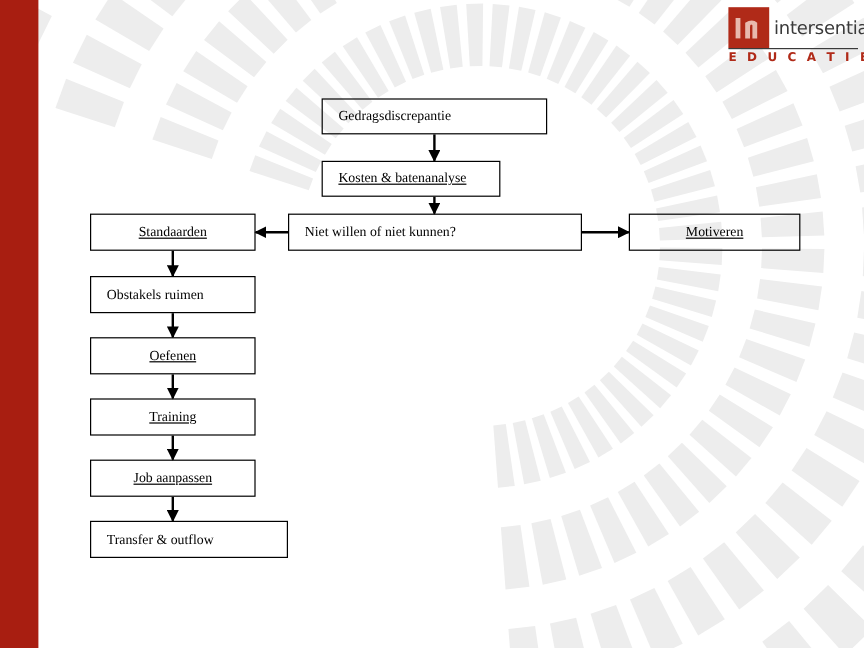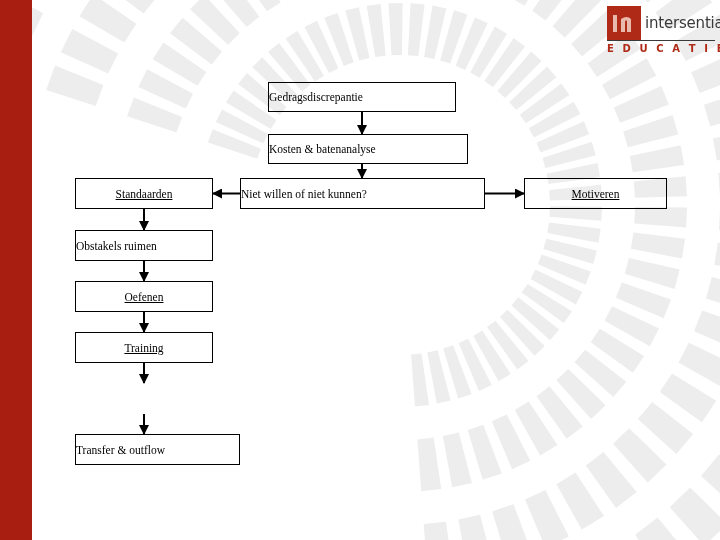--- a/index.html
+++ b/index.html
@@ -101,21 +101,21 @@
     border:1px solid #000000;
     background:transparent;
     font-family:"Liberation Serif", serif;
     font-size:11.5px;
     color:#000000;
     display:flex;
     align-items:center;
     white-space:nowrap;
   }
   .node.center{justify-content:center;text-decoration:underline;}
-  .node.left{justify-content:flex-start;}
+  .node.left{justify-content:flex-start;padding-left:13px;}
 
   #connectors{
     position:absolute;left:0;top:0;
     width:720px;height:540px;
     z-index:1;
     pointer-events:none;
   }
 </style>
 </head>
 <body>
@@ -314,39 +314,42 @@
       <line x1="144" y1="261" x2="144" y2="281" stroke="#000" stroke-width="2" marker-end="url(#arrow)"></line>
       <line x1="144" y1="312" x2="144" y2="332" stroke="#000" stroke-width="2" marker-end="url(#arrow)"></line>
       <line x1="144" y1="363" x2="144" y2="383" stroke="#000" stroke-width="2" marker-end="url(#arrow)"></line>
       <line x1="144" y1="414" x2="144" y2="434" stroke="#000" stroke-width="2" marker-end="url(#arrow)"></line>
     </svg>
 
   <div id="chart">
       <div class="node left" style="left: 268px; top: 82px; width: 188px; height: 30px;">
         <span>Gedragsdiscrepantie</span>
       </div>
-      <div class="node left" style="left: 268px; top: 134px; width: 200px; height: 30px;">
+      <div class="node left" style="left: 268px; top: 134px; width: 149px; height: 30px; text-decoration: underline;">
         <span>Kosten &amp; batenanalyse</span>
       </div>
       <div class="node left" style="left: 240px; top: 178px; width: 245px; height: 31px;">
         <span>Niet willen of niet kunnen?</span>
       </div>
       <div class="node center" style="left: 524px; top: 178px; width: 143px; height: 31px;">
         <span>Motiveren</span>
       </div>
       <div class="node center" style="left: 75px; top: 178px; width: 138px; height: 31px;">
         <span>Standaarden</span>
       </div>
       <div class="node left" style="left: 75px; top: 230px; width: 138px; height: 31px;">
         <span>Obstakels ruimen</span>
       </div>
       <div class="node center" style="left: 75px; top: 281px; width: 138px; height: 31px;">
         <span>Oefenen</span>
       </div>
       <div class="node center" style="left: 75px; top: 332px; width: 138px; height: 31px; justify-content: center;">
         <span>Training</span>
       </div>
+      <div class="node center" style="left: 75px; top: 383px; width: 138px; height: 31px;">
+        <span>Job aanpassen</span>
+      </div>
       <div class="node left" style="left: 75px; top: 434px; width: 165px; height: 31px;">
         <span>Transfer &amp; outflow</span>
       </div>
     </div>
 
 </div>
 
 </body></html>

